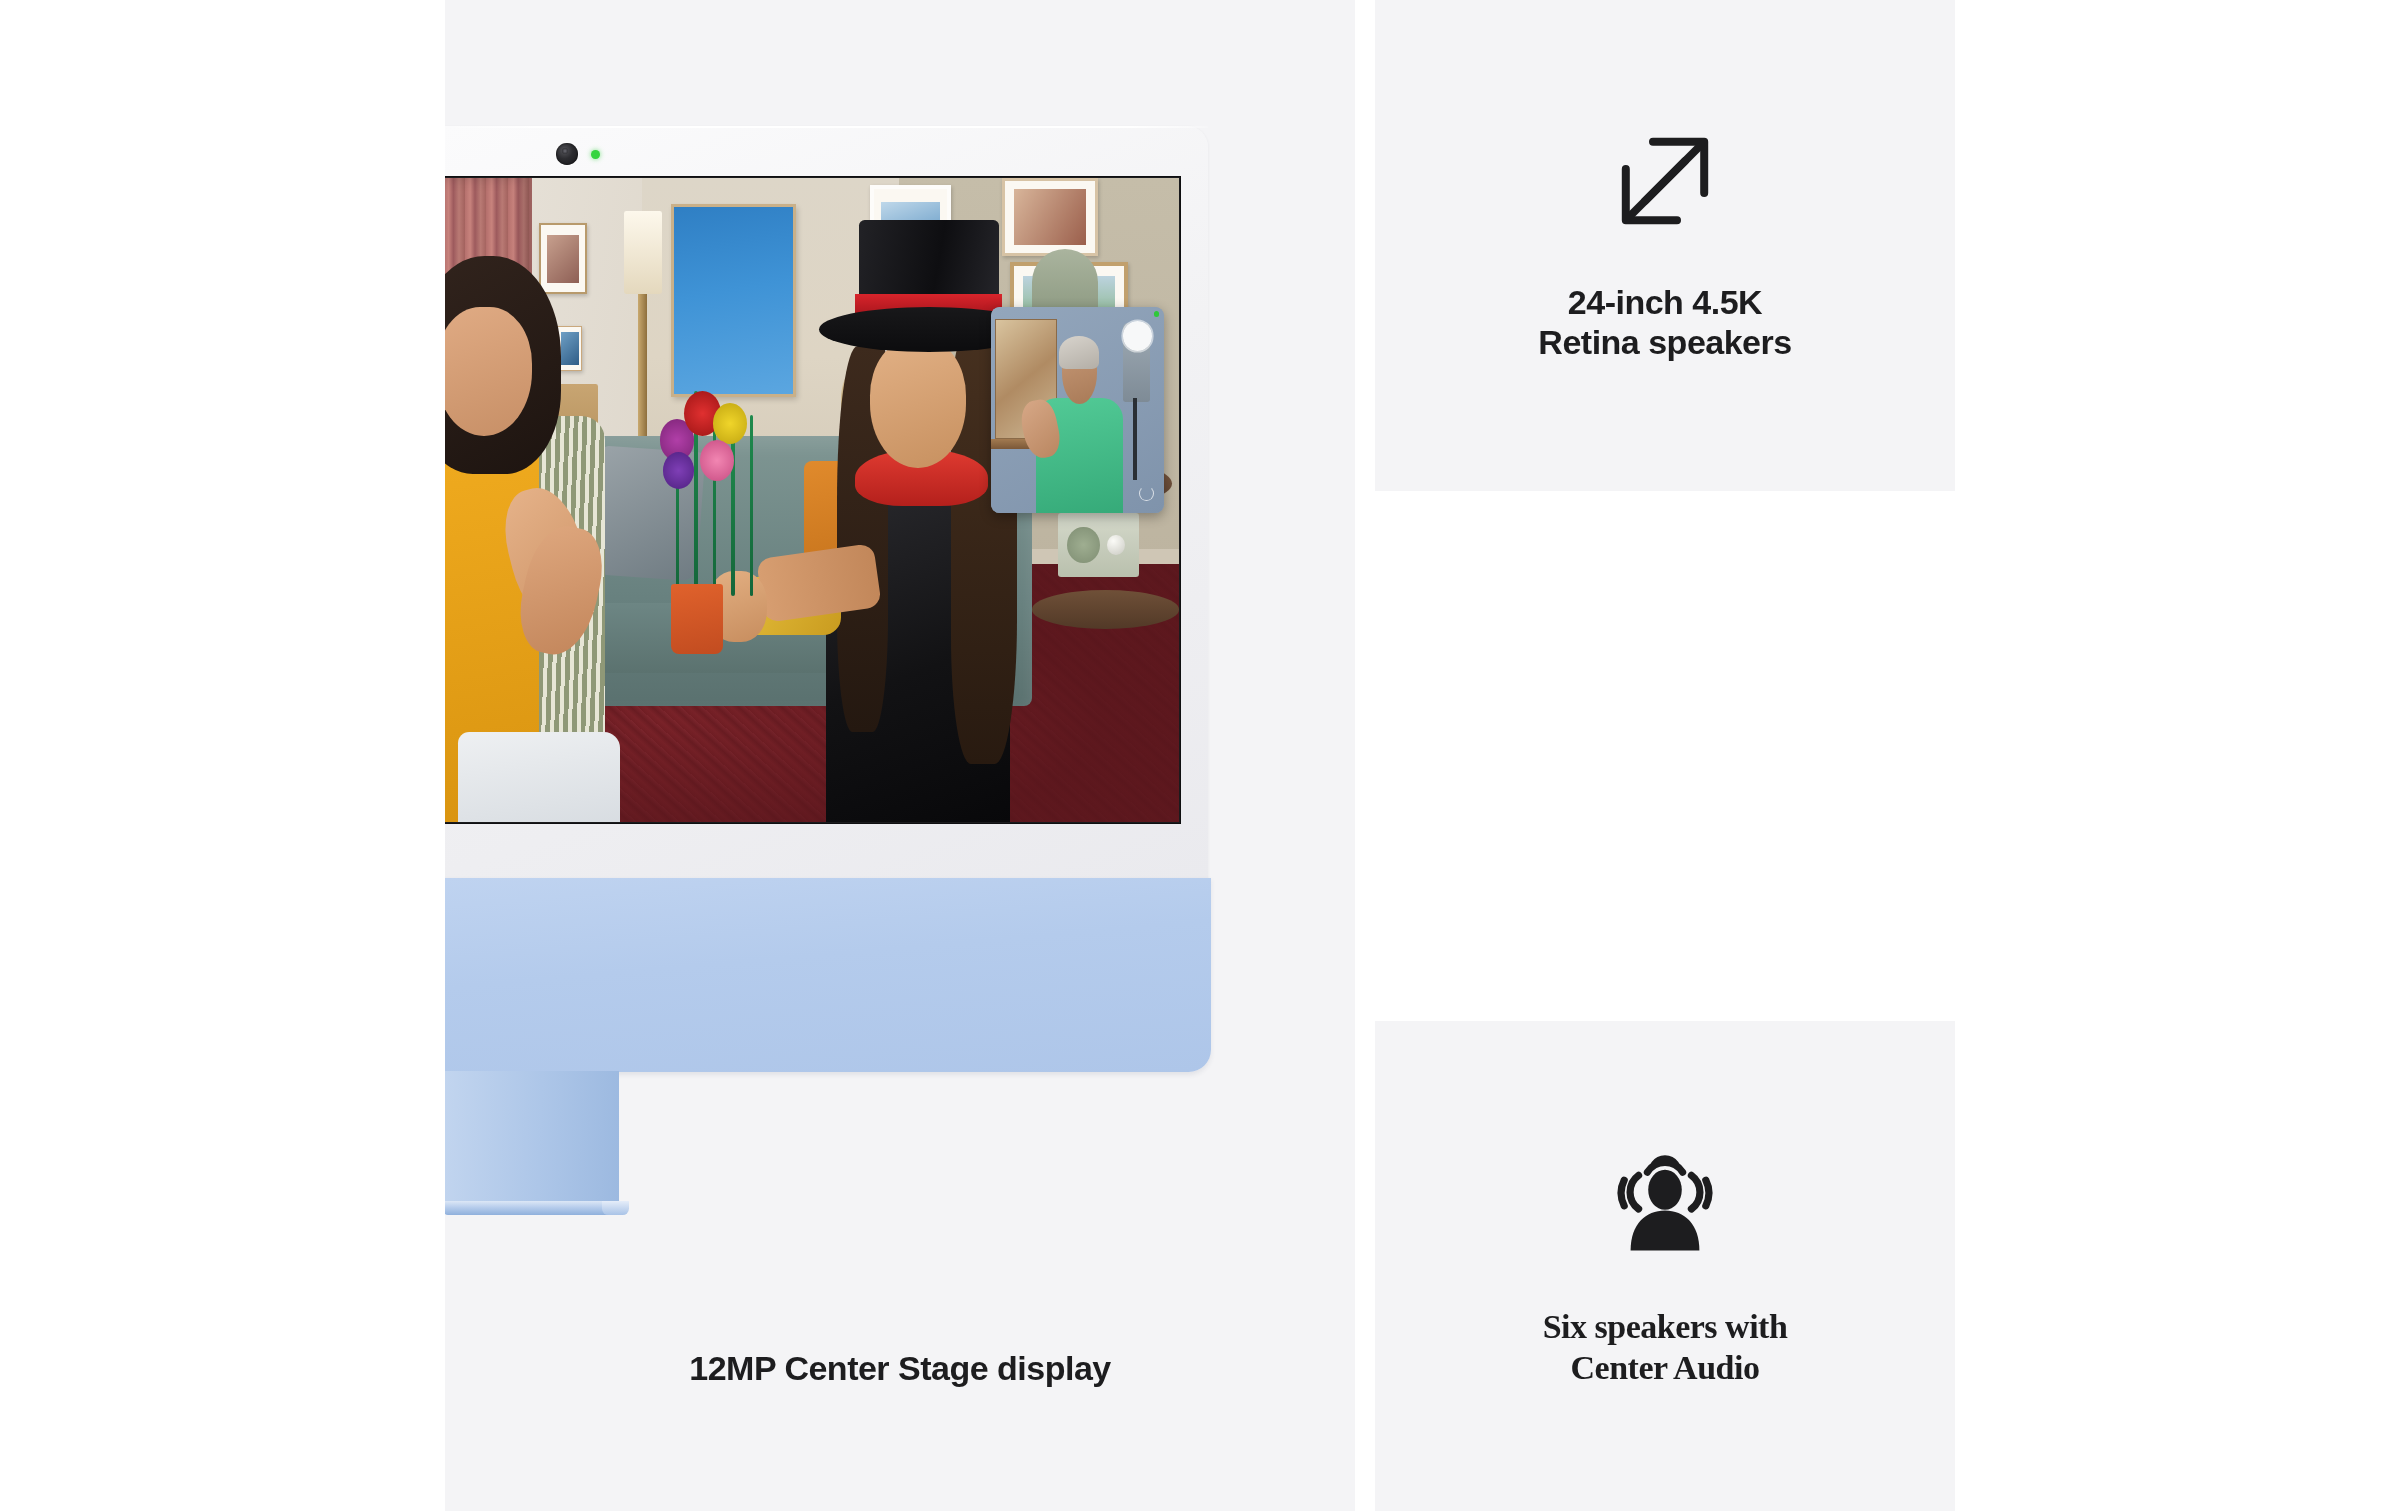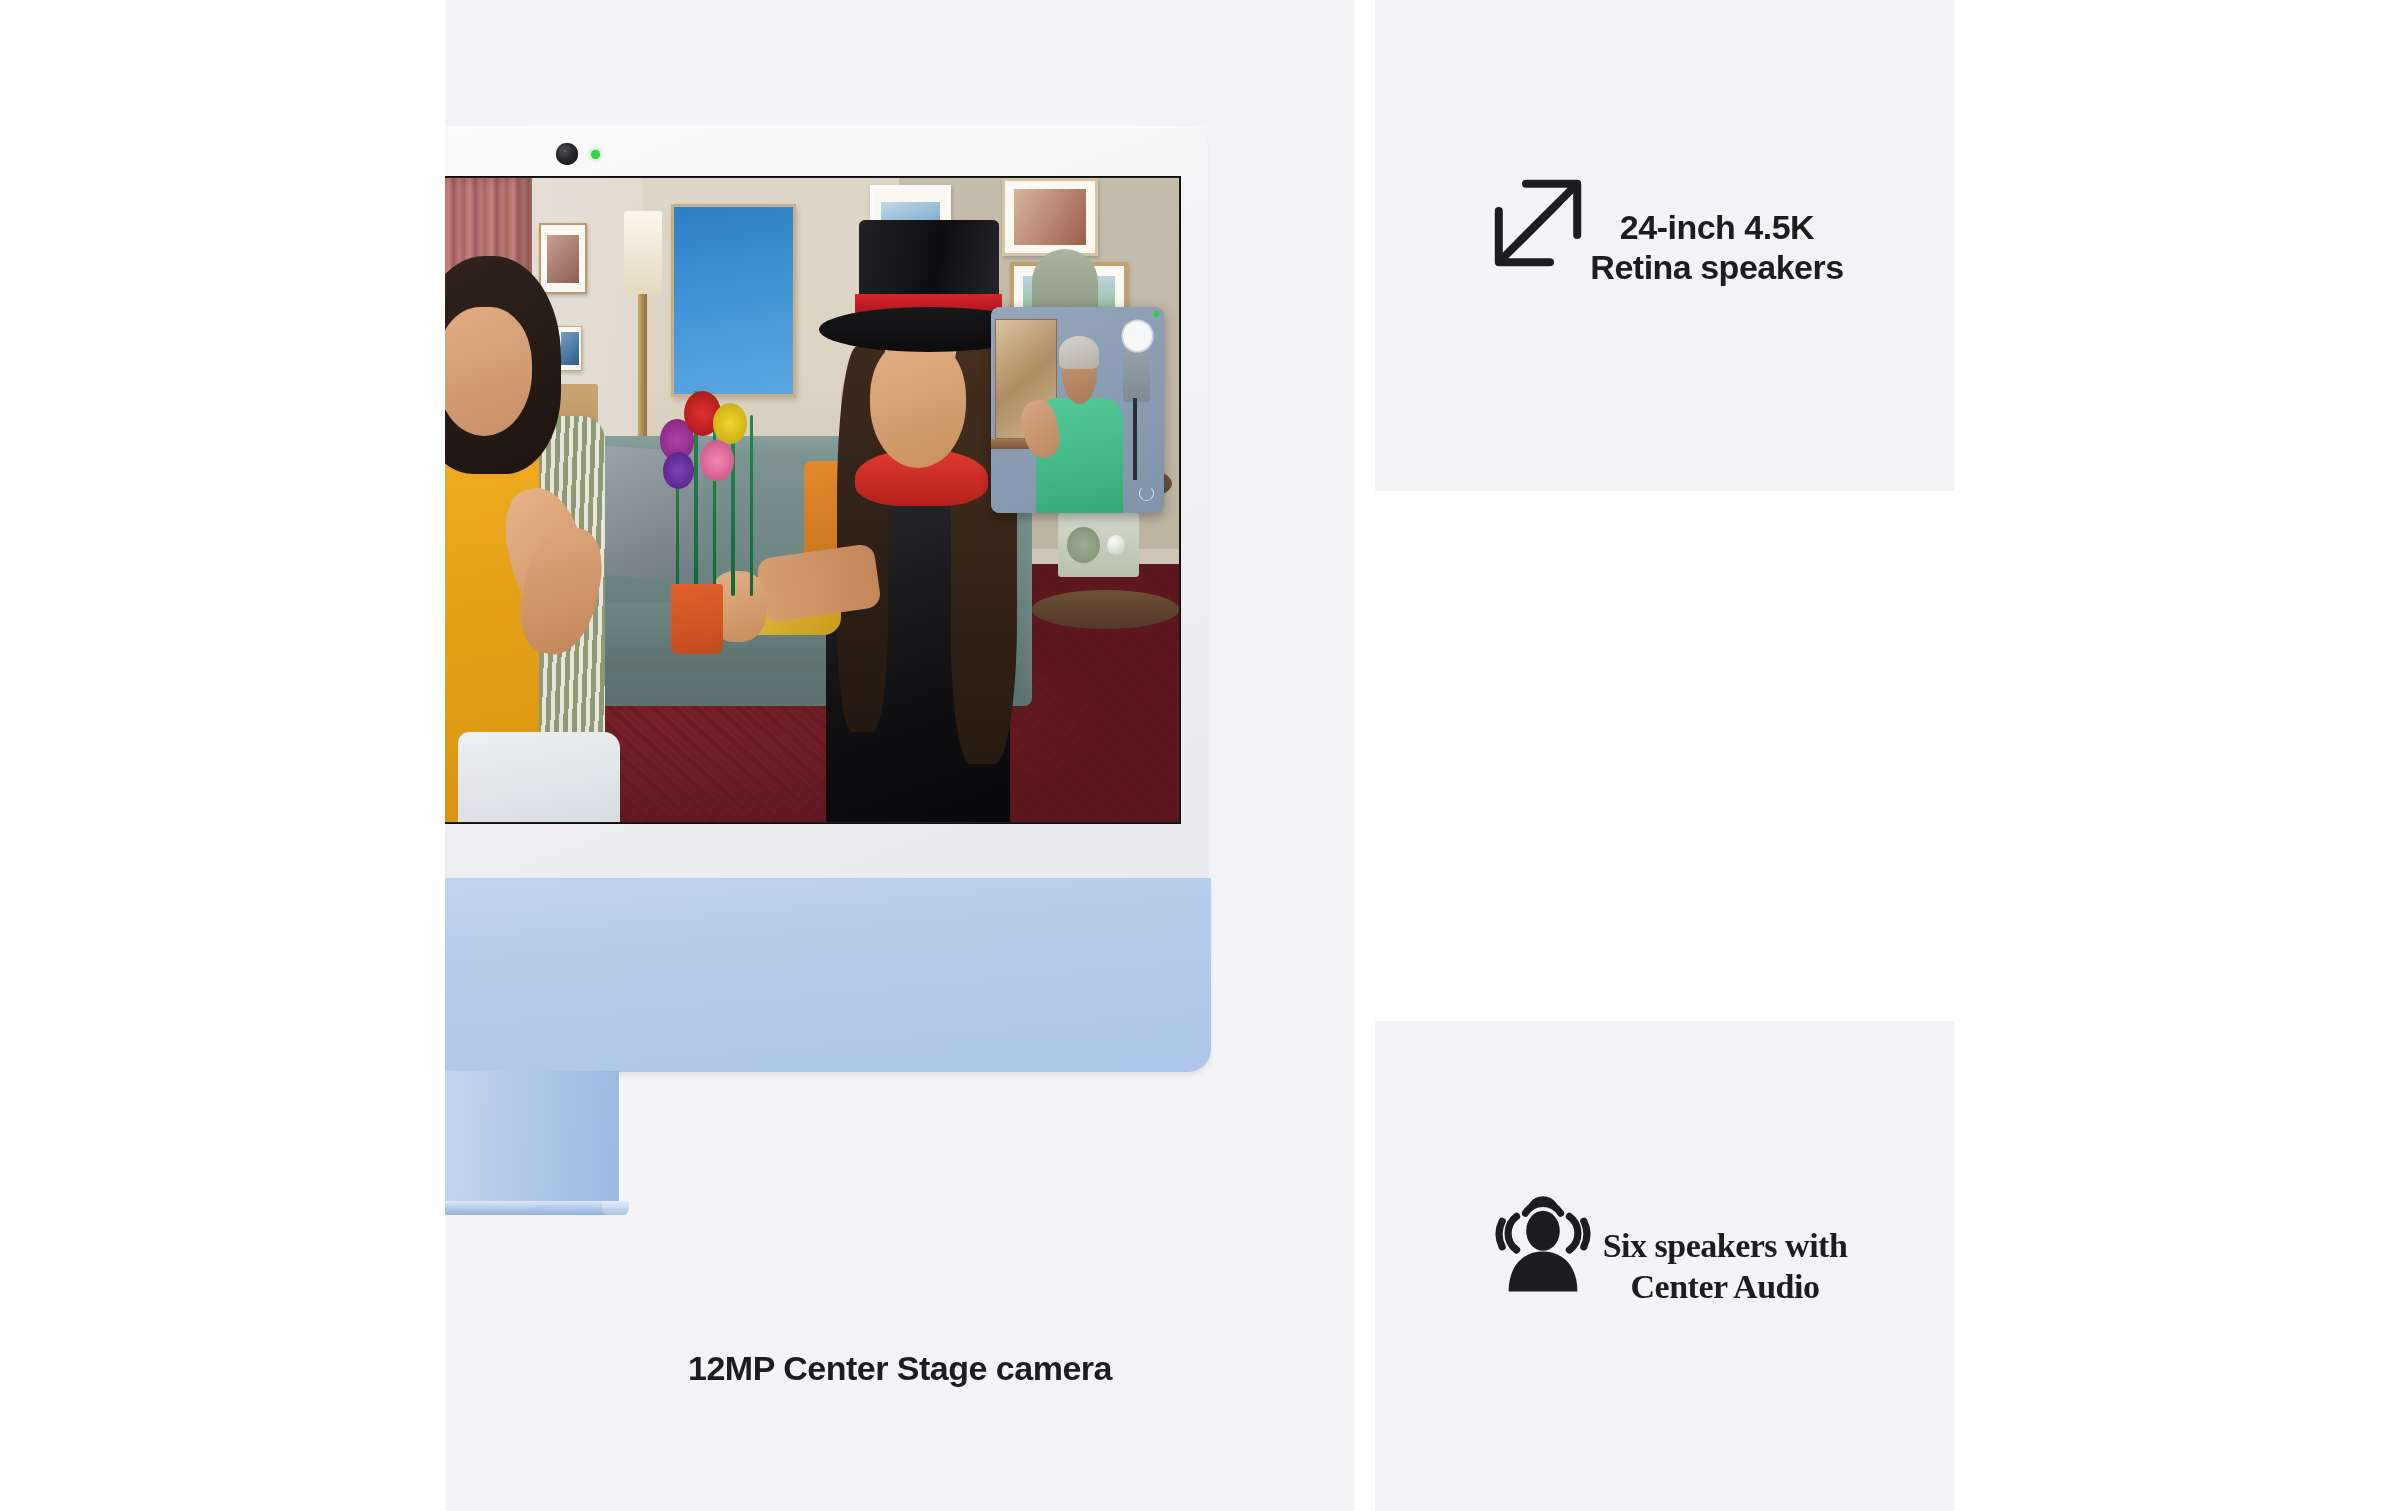--- a/index.html
+++ b/index.html
@@ -493,21 +493,21 @@
     top:0;
     width:580px;
     height:1511px;
   }
   .card {
     position:absolute;
     left:0;
     width:580px;
     background:#f4f4f6;
     display:flex;
-    flex-direction:row;
+    flex-direction:column;
     align-items:center;
     justify-content:center;
   }
   .card-1 { top:0;    height:491px; }
   .card-2 { top:507px; height:494px; }
   .card-3 { top:1021px; height:491px;font-family:Liberation Serif, serif; }
 
   .card-icon {
     display:flex;
     align-items:center;
@@ -634,21 +634,21 @@
           </div>
         </div>
       </div>
 
       <div class="imac-chin"></div>
       <div class="imac-neck"></div>
       <div class="imac-foot"></div>
       <div class="imac-foot-tip"></div>
     </div>
 
-    <div class="left-caption">12MP Center Stage camera</div>
+    <div class="left-caption">12MP Center Stage display</div>
   </div>
 
   <div class="right-col">
 
     <div class="card card-1">
       <div class="card-icon">
         <svg width="104" height="104" viewBox="0 0 130 130" fill="none" stroke="#1d1d1f" stroke-width="10" stroke-linecap="round" stroke-linejoin="round">
           <path d="M50 16 L114 16 L114 80"></path>
           <line x1="110" y1="20" x2="40" y2="90"></line>
           <path d="M80 114 L16 114 L16 50"></path>

